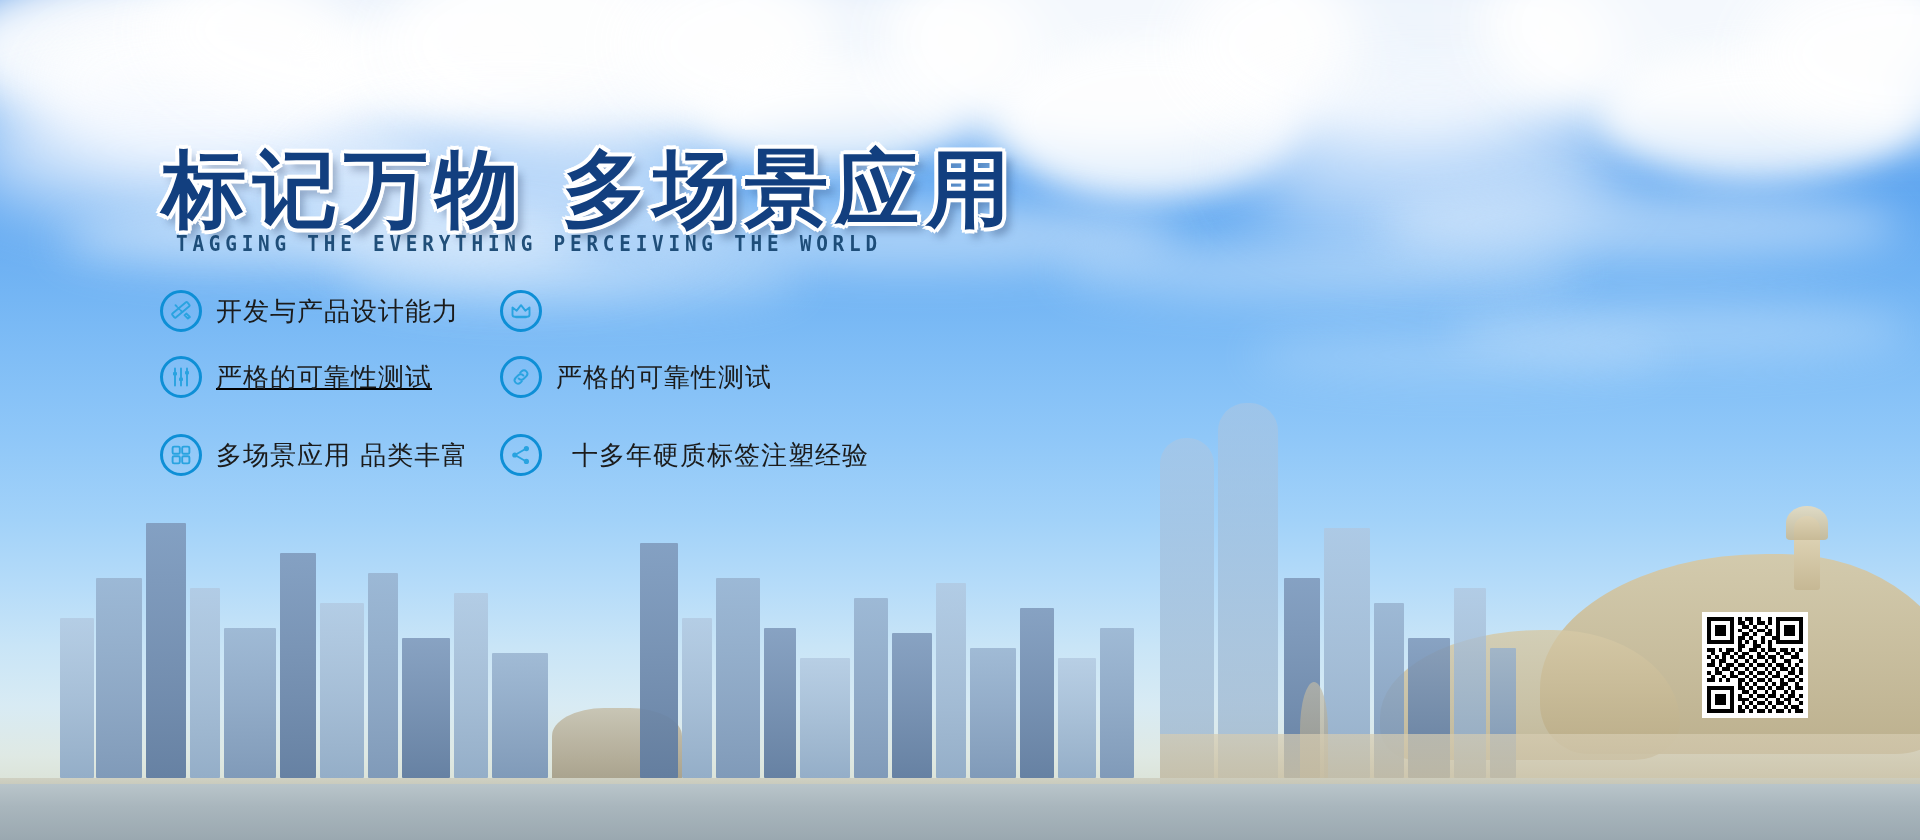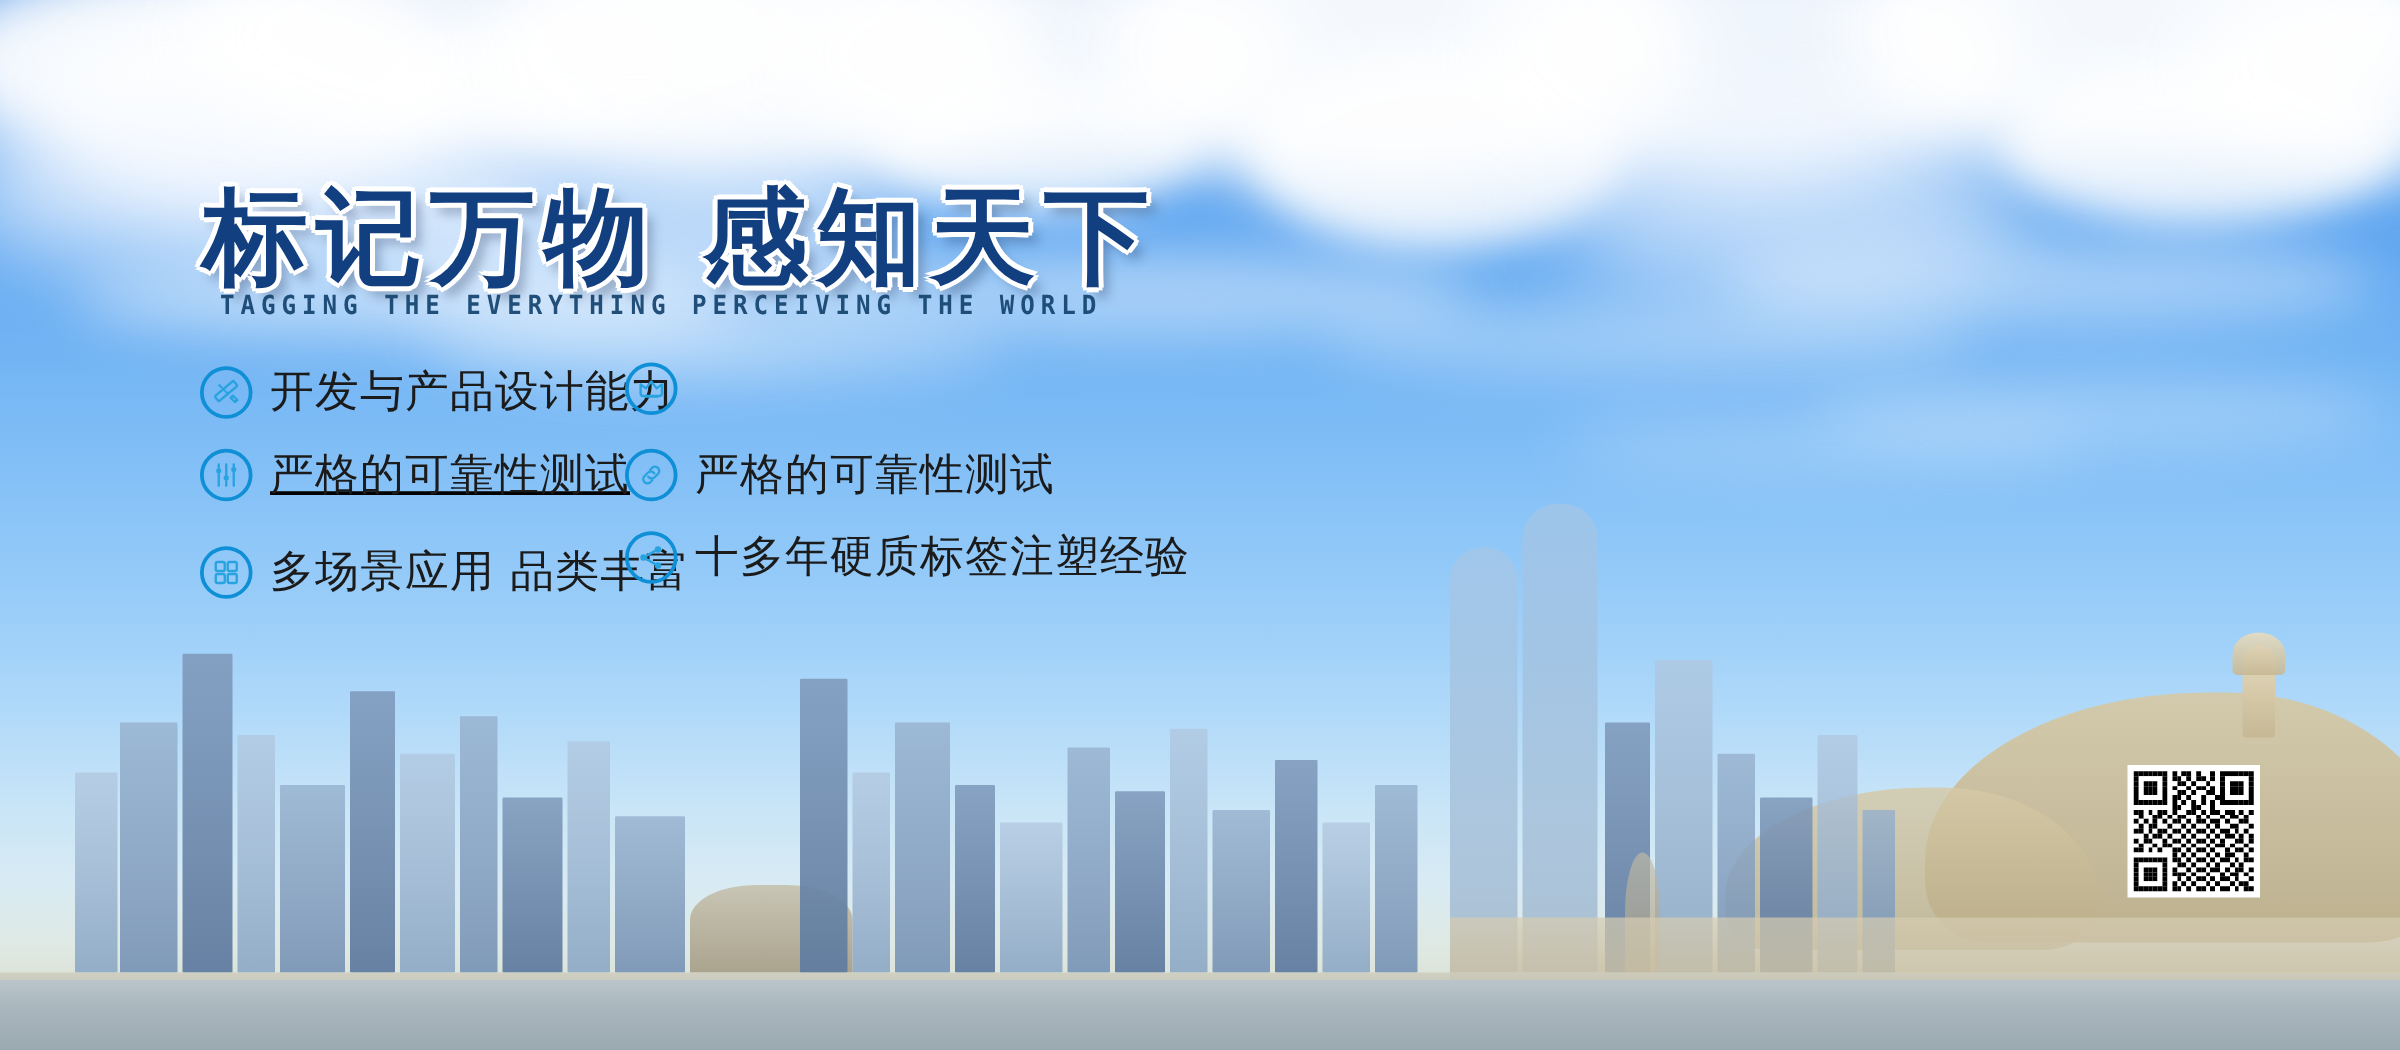--- a/index.html
+++ b/index.html
@@ -71,21 +71,21 @@
   
   .features{position:absolute;left:150px;top:290px;width:1000px;}
   .frow{position:absolute;display:flex;align-items:center;white-space:nowrap;}
   .ficon{
     width:42px;height:42px;border-radius:50%;
     border:3px solid #0e8fd6;display:flex;align-items:center;justify-content:center;
     flex:0 0 auto;margin-right:14px;
   }
   .ficon svg{display:block;}
   .flabel{
-    font-size:35px;color:#1b1b1b;letter-spacing:1px;
+    font-size:26px;color:#1b1b1b;letter-spacing:1px;
     font-family:"DejaVu Sans","Liberation Sans",sans-serif;
   }
 
   
   .qr-wrap{position:absolute;left:1702px;top:612px;width:106px;height:106px;
            background:#fff;padding:5px;}
   .qr{width:96px;height:96px;display:grid;grid-template-columns:repeat(25,1fr);
       grid-template-rows:repeat(25,1fr);}
   .qr i{display:block;background:#fff;}
   .qr i.b{background:#000;}
@@ -161,21 +161,21 @@
     <div class="bldg dark" style="left:1408px;bottom:62px;width:42px;height:140px;"></div>
     <div class="bldg light" style="left:1454px;bottom:62px;width:32px;height:190px;"></div>
     <div class="bldg" style="left:1490px;bottom:62px;width:26px;height:130px;"></div>
     <div class="bldg tan" style="left:1300px;bottom:62px;width:28px;height:96px;border-radius:50% 50% 0 0;opacity:.8"></div>
 
     <div class="beach"></div>
     <div class="promenade"></div>
     <div class="water"></div>
   </div>
 
-  <div class="headline">标记万物 感知天下</div>
+  <div class="headline">标记万物 多场景应用</div>
   <div class="subline">TAGGING THE EVERYTHING PERCEIVING THE WORLD</div>
 
   <div class="features">
 
     <div class="frow" style="left:10px;top:0px;">
       <span class="ficon">
         <svg width="24" height="24" viewBox="0 0 24 24" fill="none" stroke="#29a3e0" stroke-width="1.9" stroke-linecap="round" stroke-linejoin="round">
           <rect x="2.2" y="8.2" width="19.6" height="5.2" rx="1" transform="rotate(-40 12 11)"></rect>
           <path d="M6.5 6.2l1.4 1.4M9.2 8.9l1.4 1.4M11.9 11.6l1.4 1.4"></path>
           <path d="M15.5 16.2l3.4 3.4 2-1.6-3.4-3.4z"></path>
@@ -220,21 +220,21 @@
         <svg width="24" height="24" viewBox="0 0 24 24" fill="none" stroke="#29a3e0" stroke-width="1.9" stroke-linejoin="round">
           <rect x="3.6" y="3.6" width="7.2" height="7.2" rx="1.4"></rect>
           <rect x="13.2" y="3.6" width="7.2" height="7.2" rx="1.4"></rect>
           <rect x="3.6" y="13.2" width="7.2" height="7.2" rx="1.4"></rect>
           <rect x="13.2" y="13.2" width="7.2" height="7.2" rx="1.4"></rect>
         </svg>
       </span>
       <span class="flabel">多场景应用  品类丰富</span>
     </div>
 
-    <div class="frow" style="left:350px;top:132px;">
+    <div class="frow" style="left:350px;top:144px;gap:16px;">
       <span class="ficon">
         <svg width="24" height="24" viewBox="0 0 24 24" fill="none" stroke="#29a3e0" stroke-width="1.9" stroke-linecap="round">
           <circle cx="17.4" cy="5.6" r="2.6" fill="#29a3e0" stroke="none"></circle>
           <circle cx="5.8" cy="12" r="2.6" fill="#29a3e0" stroke="none"></circle>
           <circle cx="17.4" cy="18.4" r="2.6" fill="#29a3e0" stroke="none"></circle>
           <path d="M8.1 10.8l7-4.1M8.1 13.2l7 4.1"></path>
         </svg>
       </span>
       <span class="flabel">十多年硬质标签注塑经验</span>
     </div>

